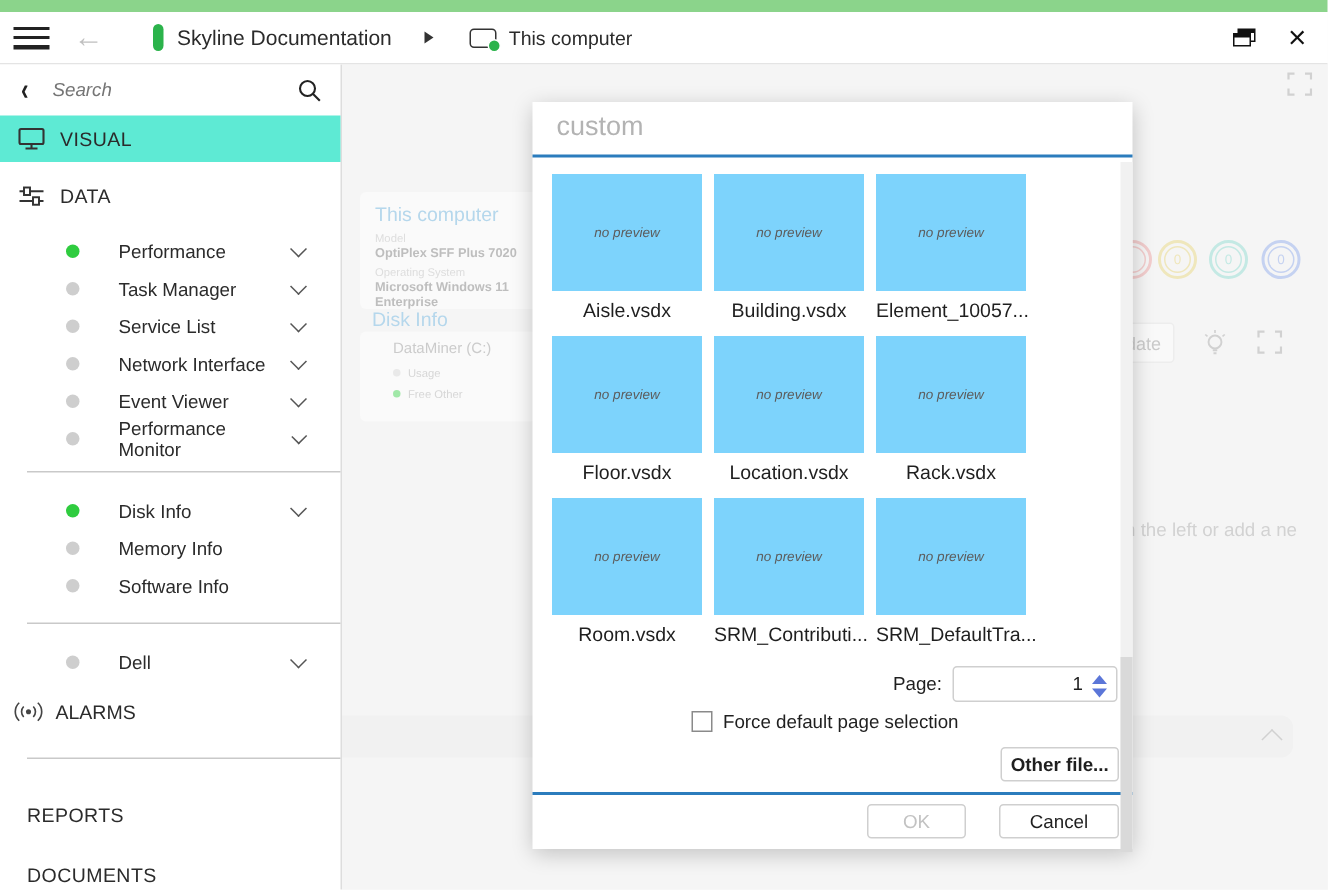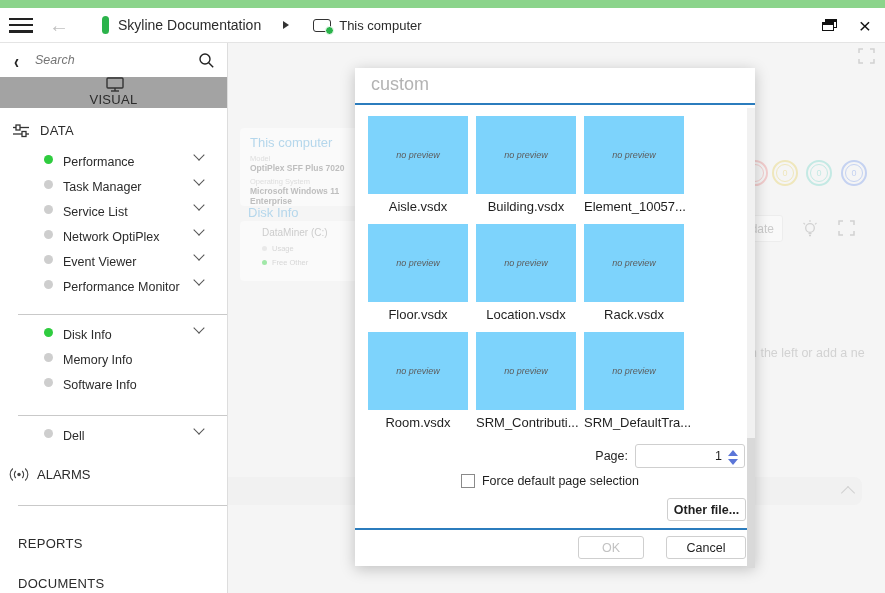--- a/index.html
+++ b/index.html
@@ -27,21 +27,21 @@
   .close-x { font-size:21px; color:#111; line-height:1; font-weight:400; }
 
   
   #sidebar { position:absolute; left:0; top:43px; width:228px; height:550px; background:#fff; border-right:1px solid #ddd; }
   .search-row { height:34px; display:flex; align-items:center; border-bottom:0; }
   .side-back { font-size:15px; color:#222; margin-left:14px; font-weight:bold; transform:scaleY(1.4); }
   .search-input { flex:1; border:0; outline:0; font-style:italic; font-size:12.5px; color:#999; margin-left:16px; font-family:inherit; background:transparent; }
   .search-glass { margin-right:14px; }
   .nav-row { height:31px; display:flex; align-items:center; font-size:13px; color:#2b2b2b; letter-spacing:.3px; cursor:pointer; }
   .nav-row .nico { margin-left:12px; margin-right:10px; display:flex; }
-  .tree-row { height:25px; display:flex; cursor:pointer; }
+  .tree-row { height:25px; display:flex; align-items:center; cursor:pointer;gap:16px; }
   .dot { width:9px; height:9px; border-radius:50%; margin-left:44px; margin-right:10px; flex:none; }
   .dot.green { background:#2fcc3f; }
   .dot.gray  { background:#cecece; }
   .tree-label { font-size:12.5px; color:#2b2b2b; }
   .chev { width:8px; height:8px; border-right:1.4px solid #555; border-bottom:1.4px solid #555; transform:rotate(45deg); margin-left:auto; margin-right:24px; margin-top:-4px; }
   .chev-none { width:8px; margin-left:auto; margin-right:24px; }
   .divider { height:1px; background:#c9c9c9; margin:0 0 0 18px; }
   .alarms-row { height:30px; display:flex; align-items:center; font-size:13px; color:#2b2b2b; cursor:pointer; }
   .footer-item { height:26px; display:flex; align-items:center; font-size:13px; color:#2b2b2b; padding-left:18px; letter-spacing:.3px; cursor:pointer; }
 
@@ -118,21 +118,21 @@
   <div class="search-row">
     <span class="side-back">‹</span>
     <input class="search-input" placeholder="Search" style="">
     <span class="search-glass">
       <svg width="17" height="17" viewBox="0 0 17 17">
           <circle cx="7" cy="7" r="5" fill="none" stroke="#222" stroke-width="1.4"></circle>
           <line x1="10.7" y1="10.7" x2="15.2" y2="15.2" stroke="#222" stroke-width="1.4"></line>
         </svg>
     </span>
   </div>
-  <div class="nav-row" style="background: #a3a3a3; flex-direction: column;">
+  <div class="nav-row" style="background: #5eead4;">
     <span class="nico">
       <svg width="18" height="15" viewBox="0 0 18 15">
           <rect x="1" y="1" width="16" height="10" rx="1" fill="none" stroke="#333" stroke-width="1.4"></rect>
           <line x1="9" y1="11" x2="9" y2="14" stroke="#333" stroke-width="1.4"></line>
           <line x1="5" y1="14" x2="13" y2="14" stroke="#333" stroke-width="1.4"></line>
         </svg>
     </span>
     <span>VISUAL</span>
   </div>
   <div class="nav-row" style="margin-top:7px;">
@@ -158,21 +158,21 @@
       <span class="tree-label">Task Manager</span>
       <span class="chev"></span>
     </div>
     <div class="tree-row">
       <span class="dot gray"></span>
       <span class="tree-label">Service List</span>
       <span class="chev"></span>
     </div>
     <div class="tree-row">
       <span class="dot gray"></span>
-      <span class="tree-label">Network OptiPlex</span>
+      <span class="tree-label">Network Interface</span>
       <span class="chev"></span>
     </div>
     <div class="tree-row">
       <span class="dot gray"></span>
       <span class="tree-label">Event Viewer</span>
       <span class="chev"></span>
     </div>
     <div class="tree-row">
       <span class="dot gray"></span>
       <span class="tree-label">Performance Monitor</span>

